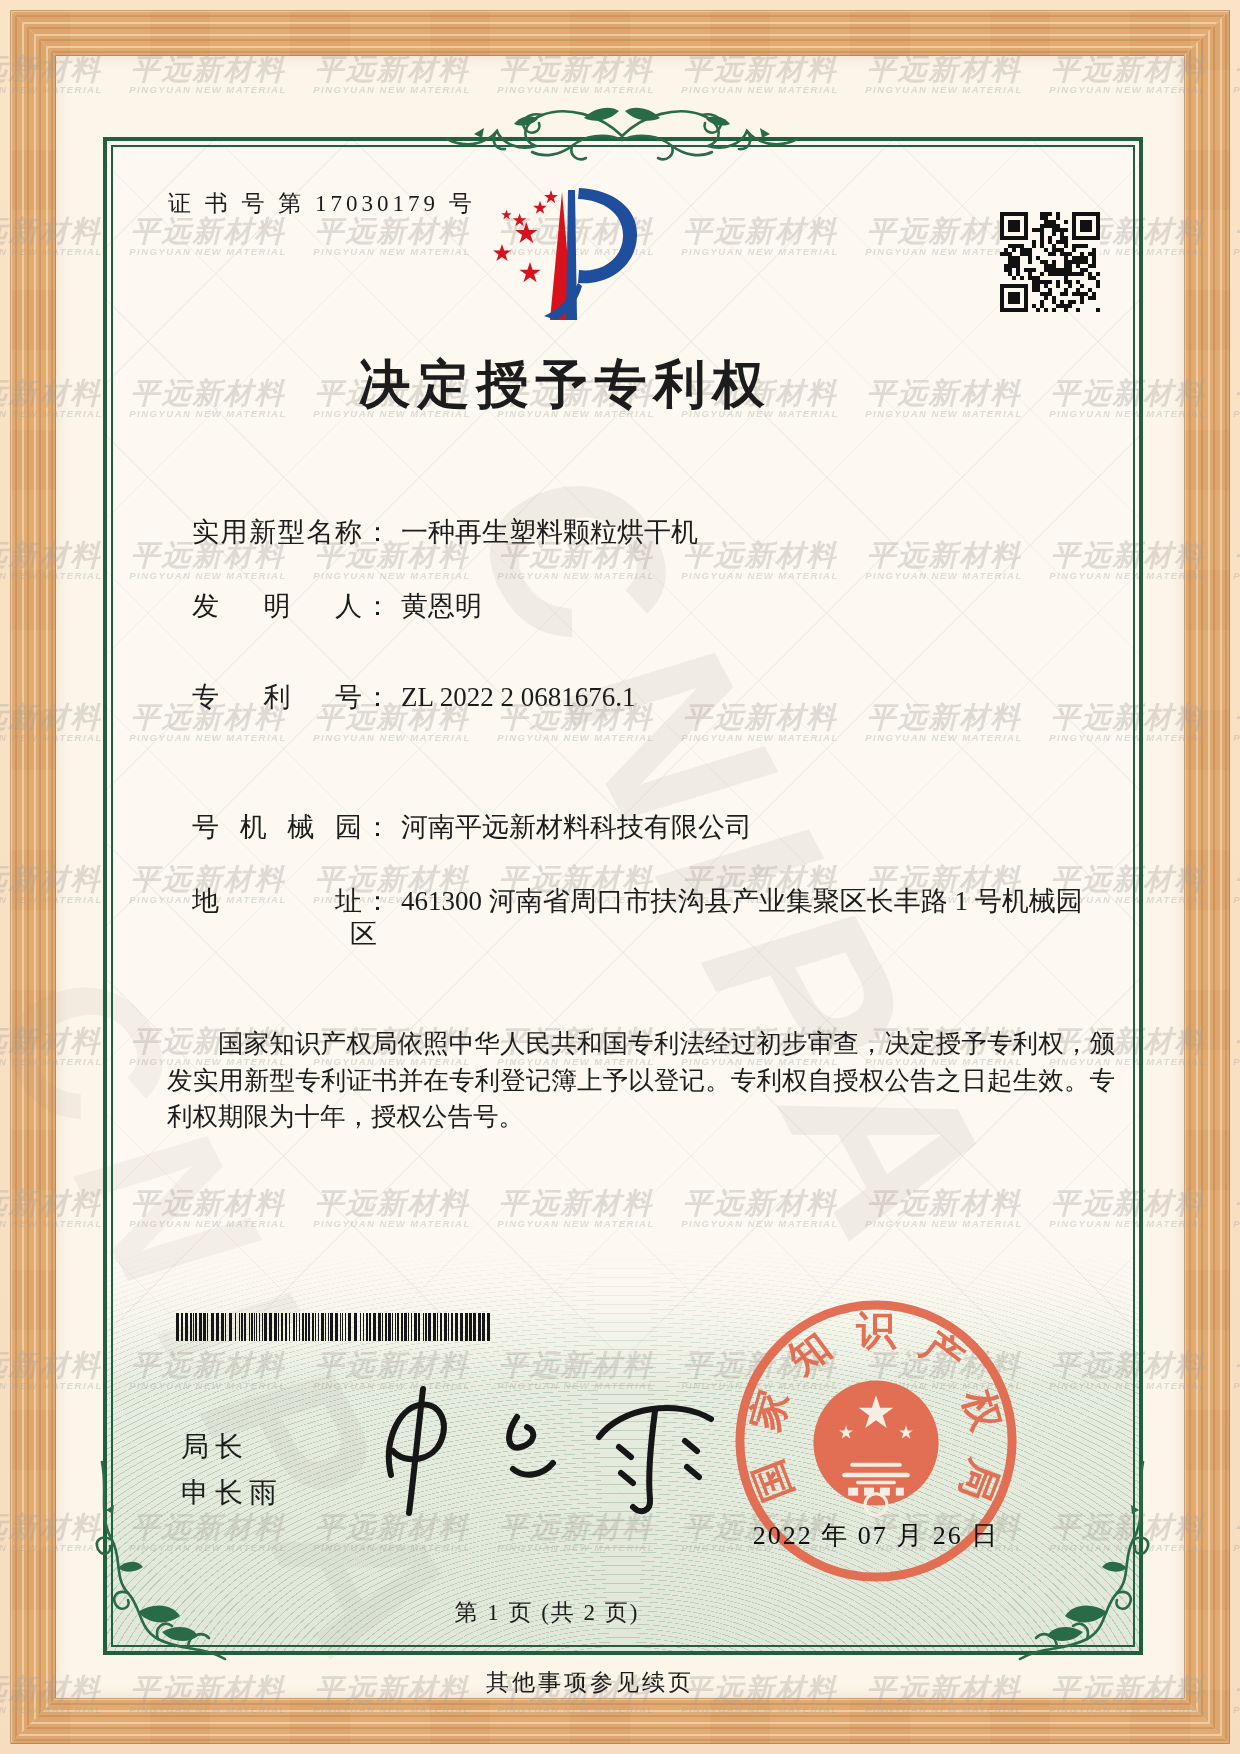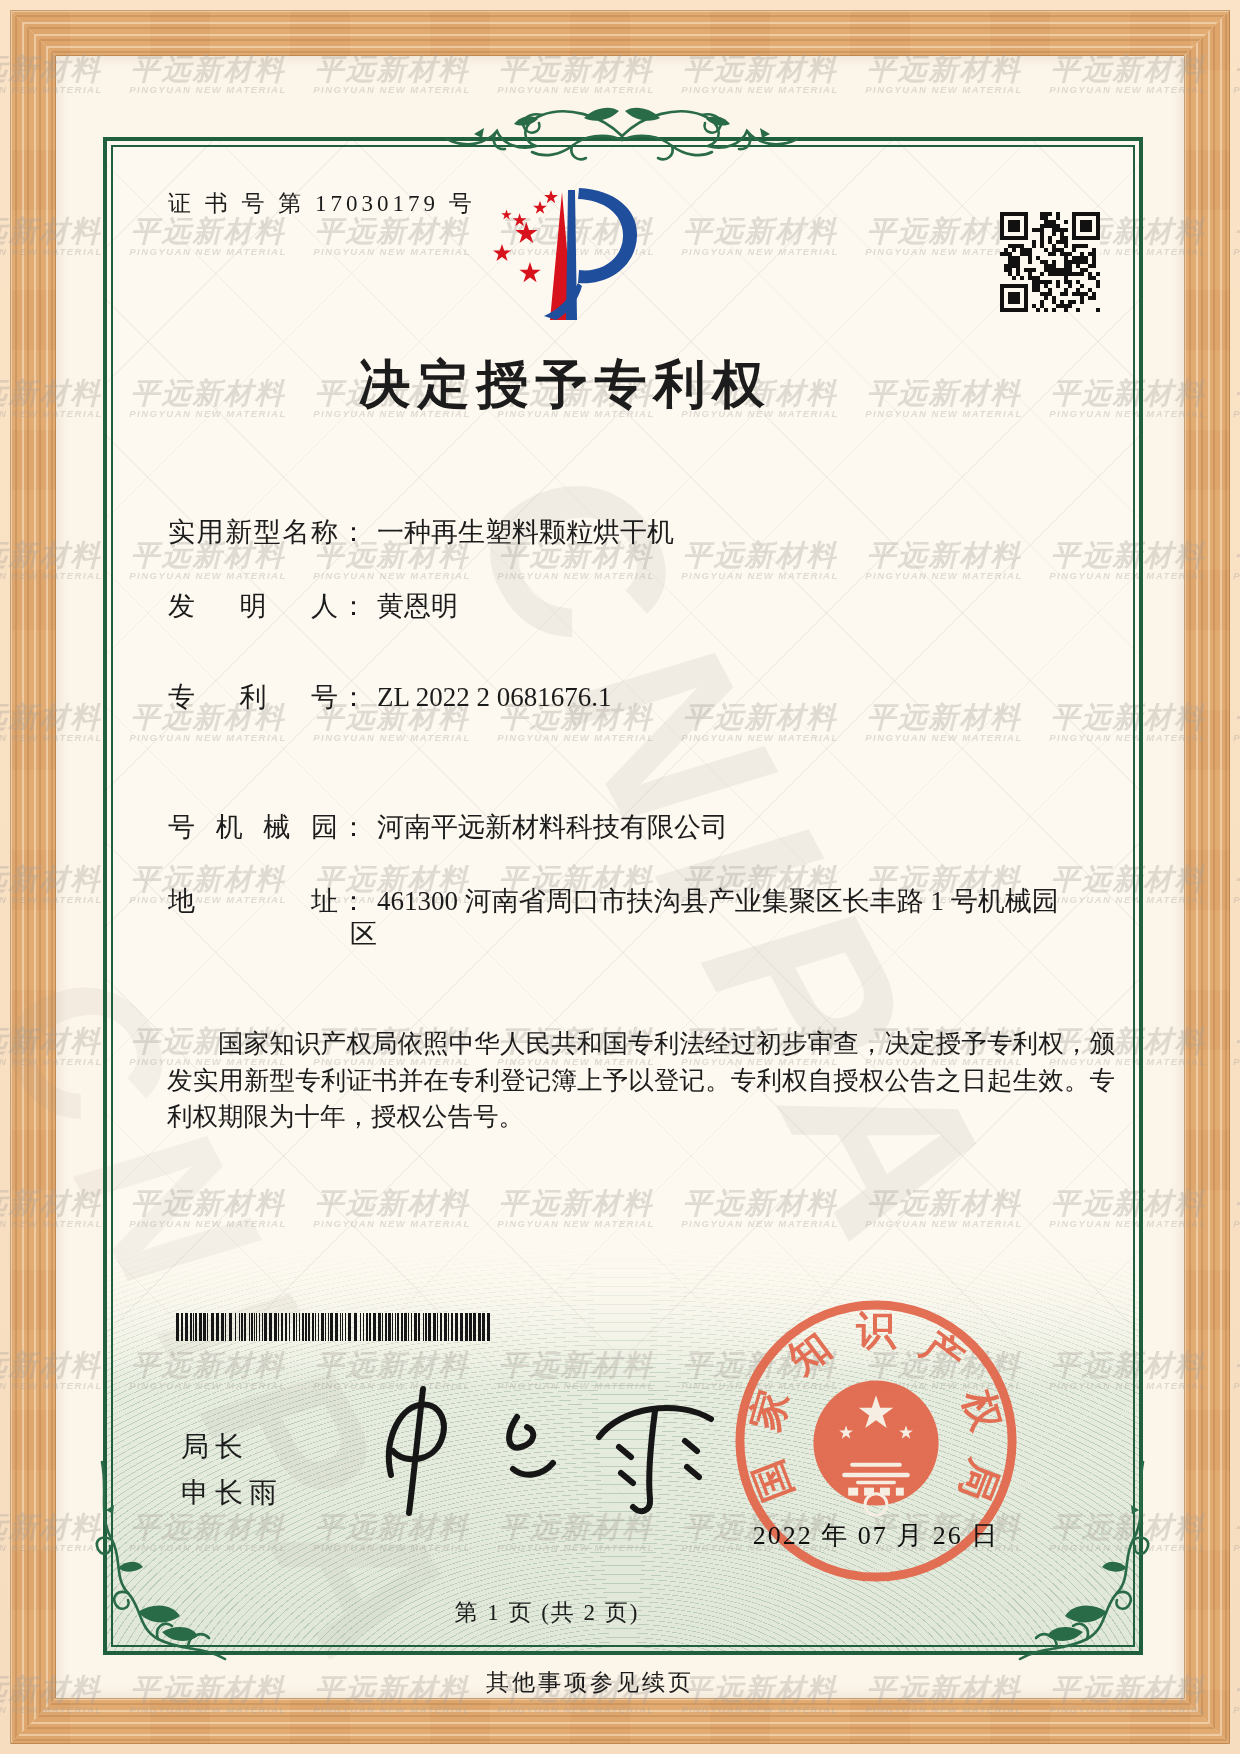--- a/index.html
+++ b/index.html
@@ -49,21 +49,21 @@
       font-weight:bold;font-style:italic;font-size:230px;letter-spacing:34px;color:rgba(158,148,136,.12);
       transform-origin:0 0;pointer-events:none;}
   
   .cert-no{position:absolute;left:168px;top:188px;z-index:5;font-size:23px;letter-spacing:4px;}
   .logo{position:absolute;left:478px;top:180px;width:168px;height:150px;z-index:5;}
   .qr{position:absolute;left:1000px;top:212px;width:100px;height:100px;z-index:5;}
   .title{position:absolute;left:103px;width:1040px;top:350px;z-index:5;text-align:center;
          font-size:52px;font-weight:bold;letter-spacing:7px;transform:translateX(-58px);}
   
   .field{position:absolute;left:168px;z-index:5;font-size:27px;white-space:nowrap;}
-  .flabel{display:inline-block;width:170px;text-align:justify;text-align-last:justify;vertical-align:top;}
+  .flabel{display:inline-block;width:170px;text-align:justify;text-align-last:justify;vertical-align:top;margin-left:24px;}
   .fcolon{display:inline-block;margin:0 10px 0 2px;}
   .f1{top:514px}.f2{top:588px}.f3{top:679px}.f4{top:736px}.f5{top:809px}.f6{top:883px}
   .addr2{position:absolute;left:350px;top:916px;z-index:5;font-size:27px;}
   .grant{top:956px;}
   .flabel2{display:inline-block;width:152px;text-align:justify;text-align-last:justify;margin-left:66px;}
   
   .paras{position:absolute;left:167px;top:1026px;width:948px;z-index:5;font-size:25.5px;line-height:36.5px;text-align:justify;}
   .paras p{margin:0;text-indent:2em;}
   
   .barcode{position:absolute;left:176px;top:1313px;width:316px;height:28px;z-index:5;}

